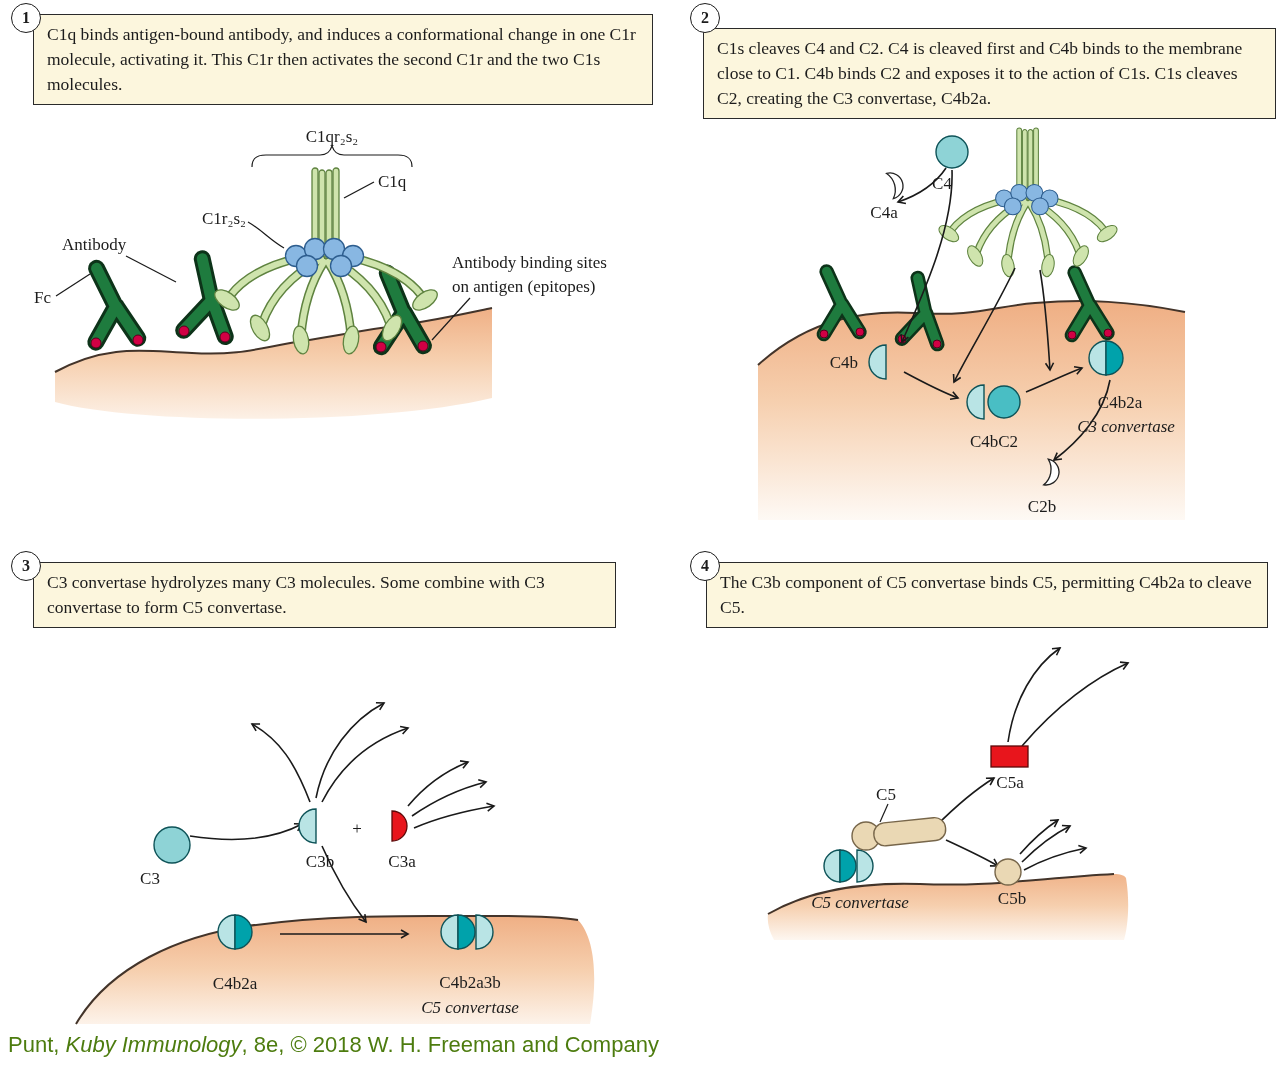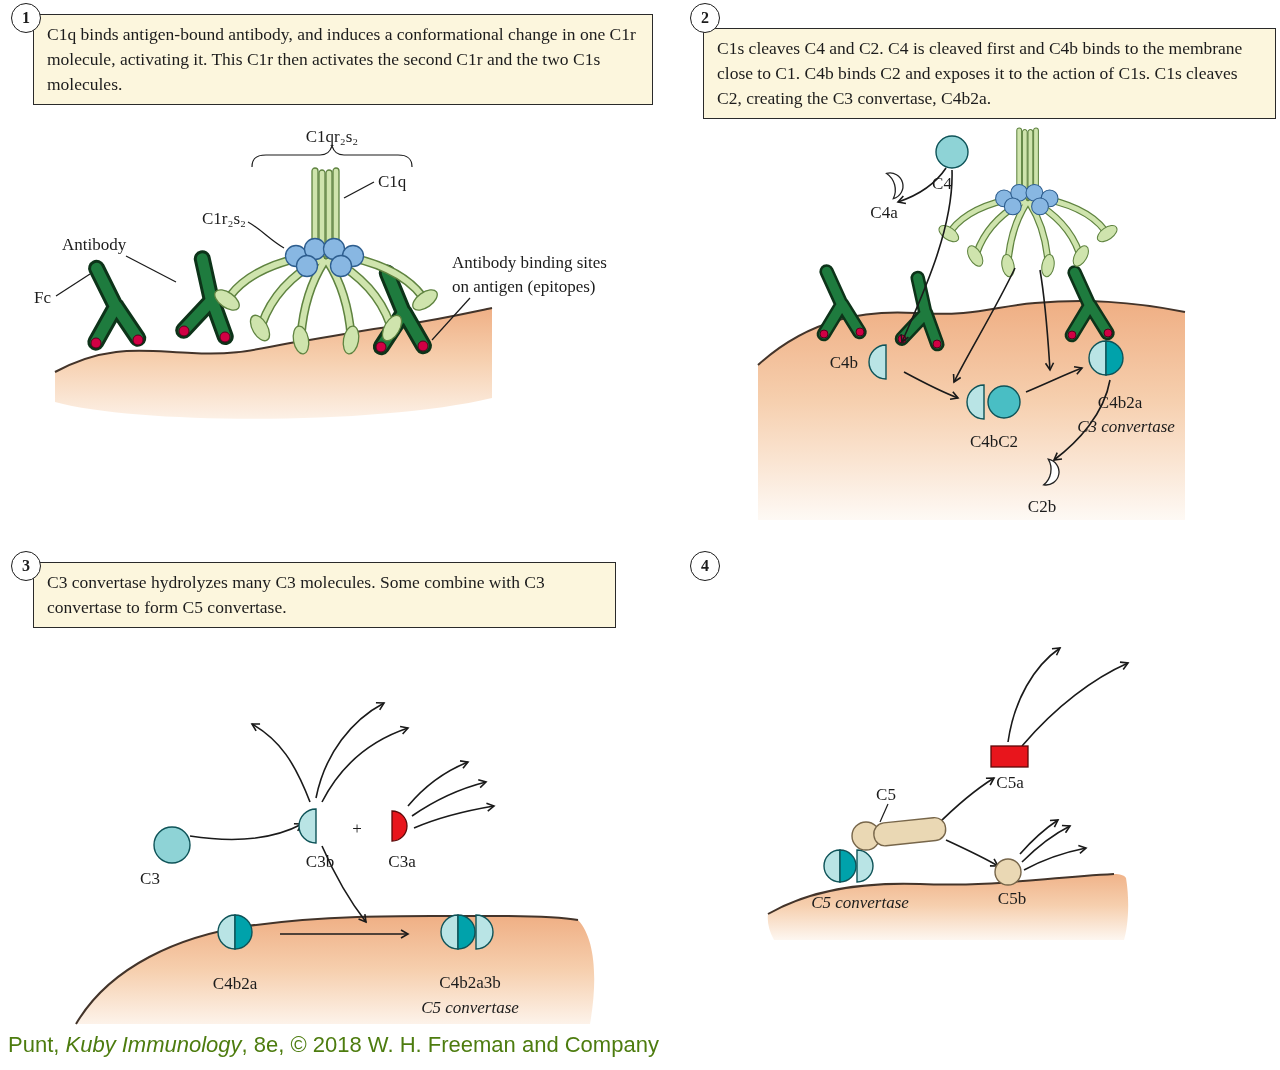--- a/index.html
+++ b/index.html
@@ -270,20 +270,23 @@
     </g>
     <text class="lbl" x="470" y="440" text-anchor="middle">C4b2a3b</text>
     <text class="lbl lbl-it" x="470" y="465" text-anchor="middle">C5 convertase</text>
   </svg>
 </section>
 
 <section class="panel" style="left:690px;top:548px;width:590px;height:484px;">
   <div class="badge" style="left:0;top:3px;">
     <span>4</span>
   </div>
+  <div class="textbox" style="left:16px;top:14px;width:534px;">
+    <span>The C3b component of C5 convertase binds C5, permitting C4b2a to cleave C5.</span>
+  </div>
   <svg class="diagram" width="590" height="484" viewBox="0 0 590 484">
     <defs>
       <linearGradient id="memb4" gradientUnits="userSpaceOnUse" x1="0" y1="320" x2="0" y2="395">
         <stop offset="0" stop-color="#efae83"></stop>
           <stop offset="0.5" stop-color="#f6cfae"></stop>
           <stop offset="1" stop-color="#fefaf6"></stop>
       </linearGradient>
       <marker id="ah4" viewBox="0 0 10 10" refX="8" refY="5" markerWidth="10" markerHeight="10" orient="auto" markerUnits="userSpaceOnUse">
         <path d="M1,1 L8,5 L1,9" fill="none" stroke="#1a1a1a" stroke-width="1.6"></path>
       </marker>

